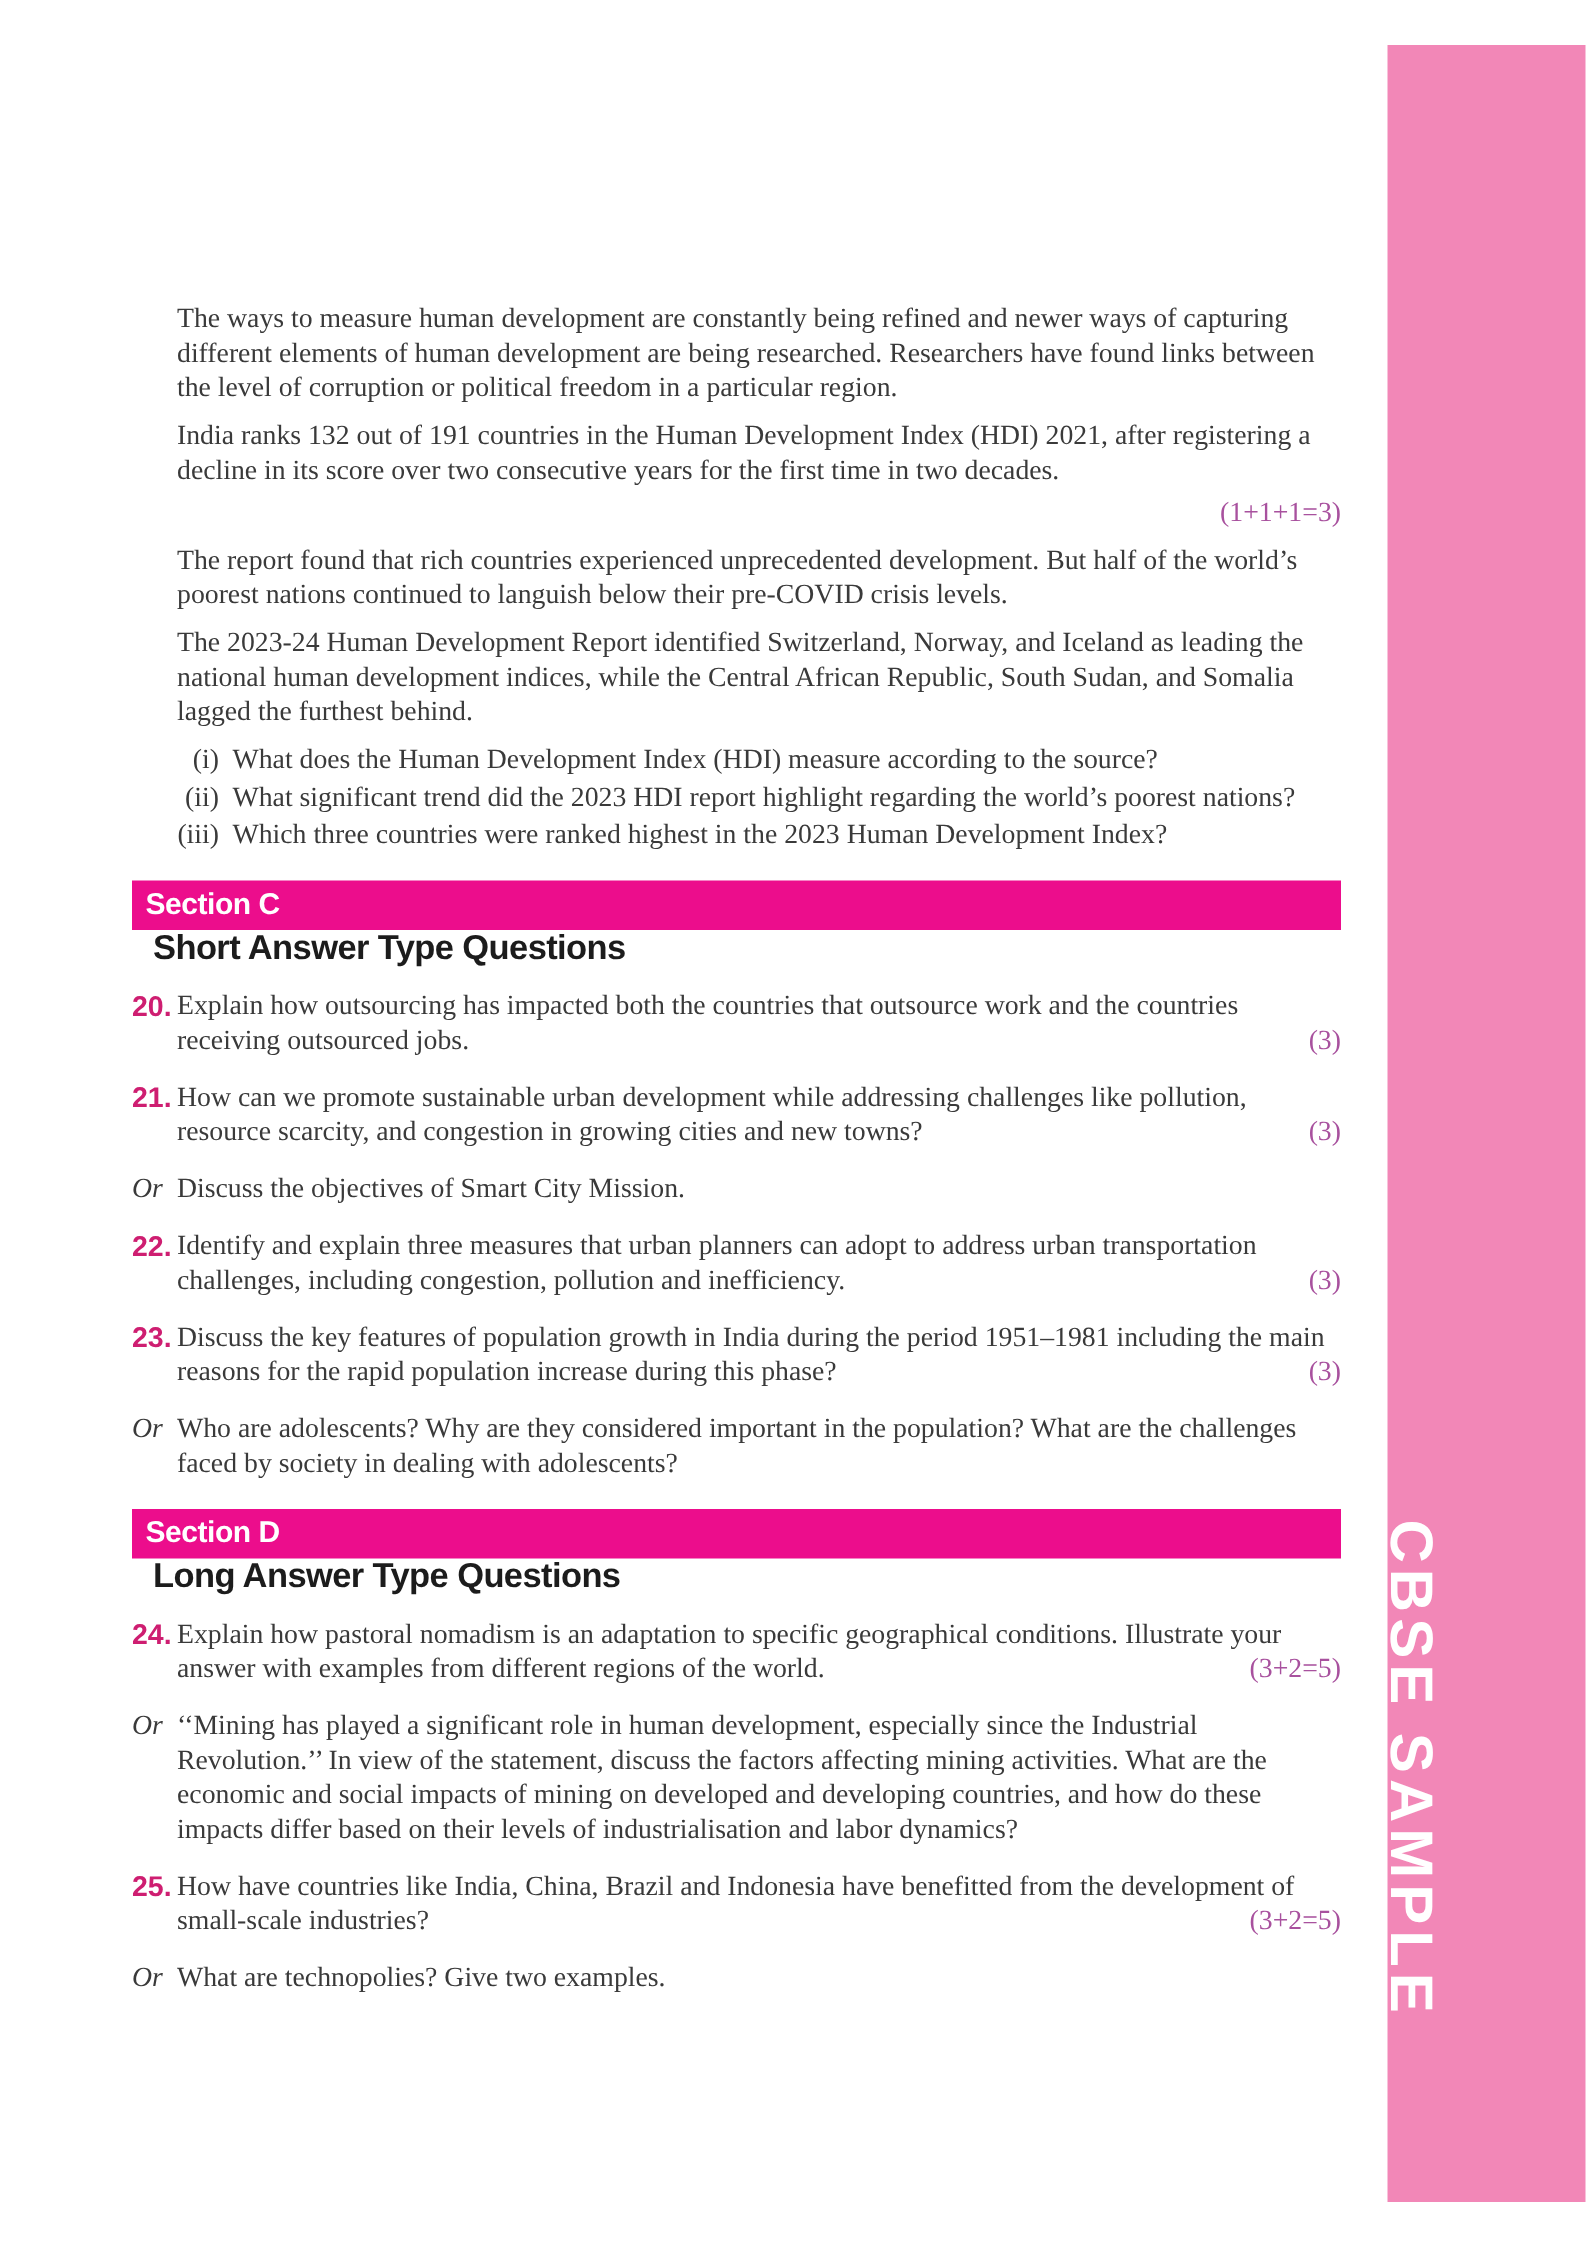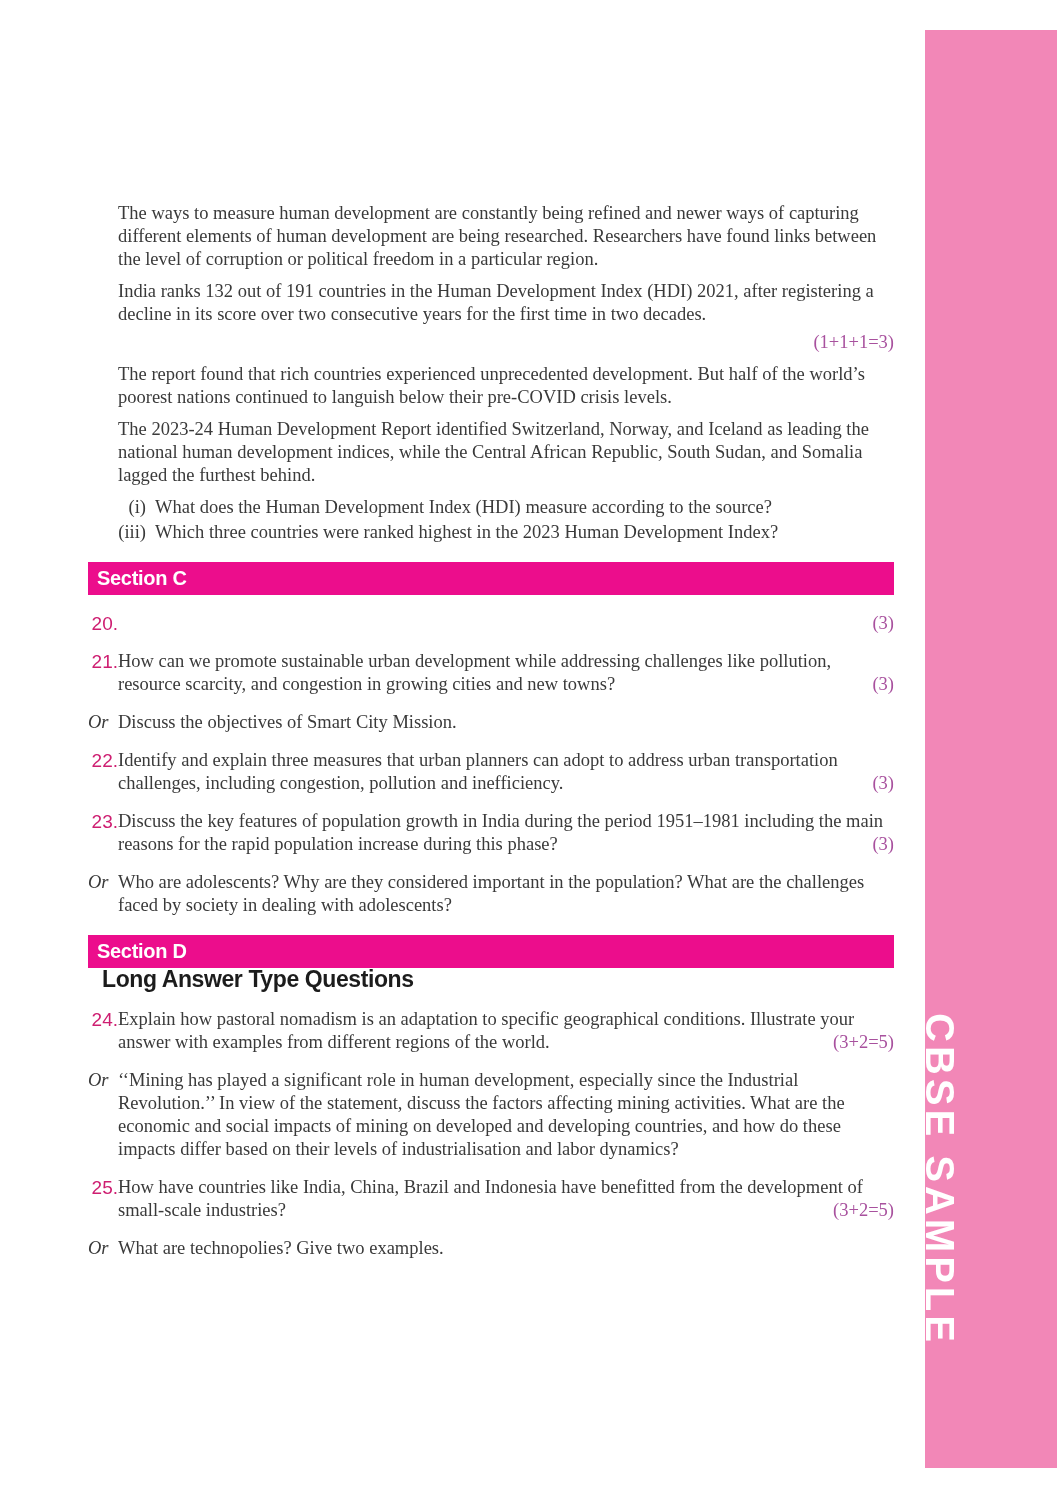--- a/index.html
+++ b/index.html
@@ -20,22 +20,22 @@
     background:var(--badge-bg,#EC0D8C);color:#ffffff;
     font-family:"Liberation Sans", sans-serif;font-weight:700;font-size:20px;
     padding:4px 9px 5px 9px;letter-spacing:-0.3px;line-height:24px;
   }
   .section-title{
     font-family:"Liberation Sans", sans-serif;font-weight:700;font-size:23px;
     color:#1c1c1c;margin-left:14px;letter-spacing:-0.4px;
   }
   .q-item{display:flex;margin-bottom:15px;}
   .q-num{
-    width:30px;flex:none;font-family:"Liberation Sans", sans-serif;font-weight:400;
-    color:var(--qnum-ink,#CE1E71);font-size:19px;text-align:right;
+    width:30px;flex:none;font-family:"Liberation Sans", sans-serif;font-weight:700;
+    color:var(--qnum-ink,#CE1E71);font-size:19px;
   }
   .or-label{width:30px;flex:none;font-style:italic;}
   .q-text{flex:1;position:relative;}
   .marks{position:absolute;right:0;bottom:0;color:var(--marks-ink,#A8519E);}
   .footer{
     text-align:center;font-weight:700;font-size:20px;color:#1f1f1f;margin-top:26px;
     letter-spacing:0.1px;
   }
   .sidebar{
     position:absolute;left:925px;top:30px;width:132px;height:1438px;
@@ -58,31 +58,36 @@
       <div class="marks-line">(1+1+1=3)</div>
       <div class="para">The report found that rich countries experienced unprecedented development. But half of the world’s poorest nations continued to languish below their pre-COVID crisis levels.</div>
       <div class="para">The 2023-24 Human Development Report identified Switzerland, Norway, and Iceland as leading the national human development indices, while the Central African Republic, South Sudan, and Somalia lagged the furthest behind.</div>
     </div>
   <div id="subq-mount">
       <div class="subq">
         <div class="subq-label">(i)</div>
         <div class="subq-text">What does the Human Development Index (HDI) measure according to the source?</div>
       </div>
       <div class="subq">
+        <div class="subq-label">(ii)</div>
+        <div class="subq-text">What significant trend did the 2023 HDI report highlight regarding the world’s poorest nations?</div>
+      </div>
+      <div class="subq">
         <div class="subq-label">(iii)</div>
         <div class="subq-text">Which three countries were ranked highest in the 2023 Human Development Index?</div>
       </div>
     </div>
   <div id="sections-mount">
       <div class="section-header">
         <span class="badge">Section C</span>
+        <span class="section-title">Short Answer Type Questions</span>
       </div>
       <div class="q-item">
         <div class="q-num">20.</div>
-        <div class="q-text"><span class="marks">(3)</span></div>
+        <div class="q-text"><span>Explain how outsourcing has impacted both the countries that outsource work and the countries receiving outsourced jobs.</span><span class="marks">(3)</span></div>
       </div>
       <div class="q-item">
         <div class="q-num">21.</div>
         <div class="q-text"><span>How can we promote sustainable urban development while addressing challenges like pollution, resource scarcity, and congestion in growing cities and new towns?</span><span class="marks">(3)</span></div>
       </div>
       <div class="q-item or-item">
         <div class="or-label">Or</div>
         <div class="q-text">Discuss the objectives of Smart City Mission.</div>
       </div>
       <div class="q-item">

